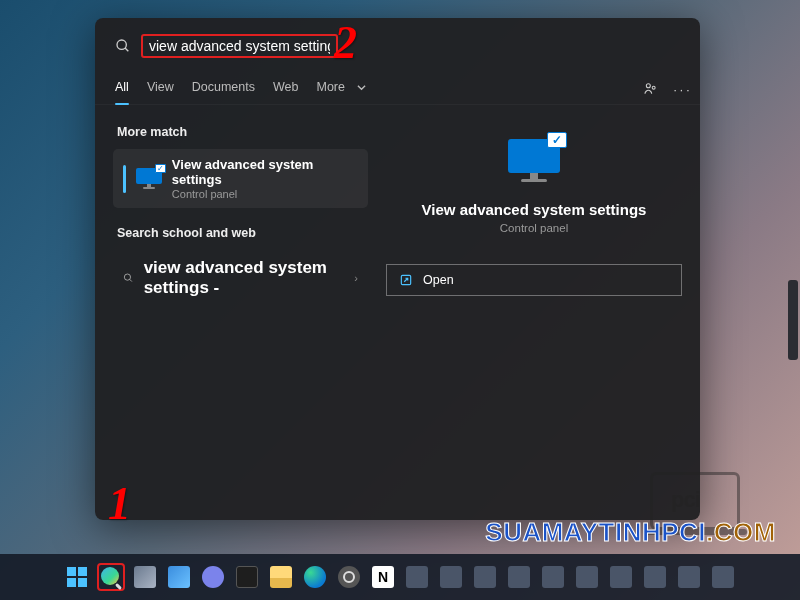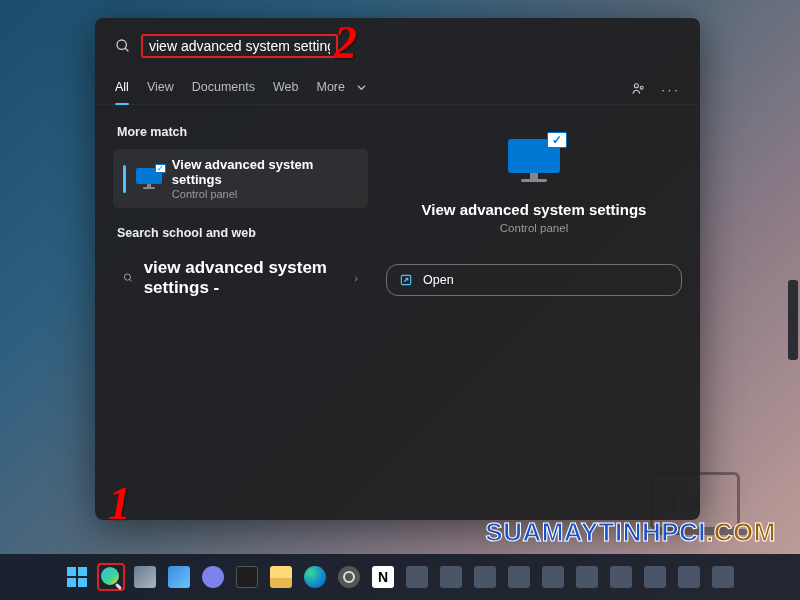--- a/index.html
+++ b/index.html
@@ -7,21 +7,21 @@
            background: linear-gradient(135deg, #1a4d6d 0%, #2d5f7f 25%, #5a6a7a 50%, #8a7a85 70%, #c4a09a 100%); }
     .search-window { position: absolute; left: 95px; top: 18px; width: 605px; height: 502px;
                      background: rgba(32,32,34,0.96); border-radius: 8px; padding: 0; color: #fff;
                      box-shadow: 0 8px 40px rgba(0,0,0,0.5); }
     .search-bar-row { display: flex; align-items: center; padding: 16px 20px 10px 20px; }
     .search-icon-svg { width: 16px; height: 16px; margin-right: 10px; color: #ccc; flex-shrink: 0; }
     .search-input { flex: 1; background: transparent; border: none; outline: none; color: #fff;
                     font-size: 14px; }
     .search-box-highlight { border: 2px solid #e02020; border-radius: 3px; padding: 2px 6px;
                             display: inline-flex; align-items: center; }
-    .tabs-row { display: flex; align-items: center; padding: 6px 20px 0 20px; gap: 18px;
+    .tabs-row { display: flex; align-items: center; padding: 6px 8px 0 20px; gap: 18px;
                 border-bottom: 1px solid rgba(255,255,255,0.04); font-size: 12.5px; color: #bbb; }
     .tab { padding: 6px 0 10px 0; cursor: pointer; position: relative; }
     .tab.active { color: #fff; }
     .tab.active::after { content: ""; position: absolute; left: 0; right: 0; bottom: -1px;
                          height: 2px; background: #4cc2ff; border-radius: 2px; }
     .tab-more { display: flex; align-items: center; gap: 12px; }
     .tabs-spacer { flex: 1; }
     .tabs-right { display: flex; align-items: center; gap: 14px; color: #ccc; }
     .body-cols { display: flex; padding: 14px 18px 18px 18px; gap: 18px; height: calc(100% - 100px); }
     .left-col { width: 255px; }
@@ -48,21 +48,21 @@
     .preview .big-ico .check { position: absolute; top: -7px; right: -7px; width: 20px; height: 16px;
                                background: #fff; border: 1px solid #0078d4; border-radius: 2px;
                                display: flex; align-items: center; justify-content: center;
                                font-size: 12px; color: #0078d4; font-weight: bold; }
     .preview .big-ico .stand { width: 8px; height: 6px; background: #888; margin: 0 auto; }
     .preview .big-ico .base { width: 26px; height: 3px; background: #888; margin: 0 auto; border-radius: 2px; }
     .preview-title { font-size: 15px; font-weight: 600; color: #fff; }
     .preview-sub { font-size: 11.5px; color: #9a9a9a; margin-top: 4px; }
     .action-list { margin-top: 18px; }
     .action-item { display: flex; align-items: center; gap: 10px; border: 1px solid rgba(255,255,255,0.35);
-                   border-radius: 12px; padding: 8px 12px; font-size: 12.5px; cursor: pointer; }
+                   border-radius: 0; padding: 8px 12px; font-size: 12.5px; cursor: pointer; }
     .action-item .ico { width: 14px; height: 14px; color: #4cc2ff; }
     .watermark { position: absolute; right: 60px; bottom: 70px; opacity: 0.45; text-align: right; }
     .wm-laptop { width: 90px; height: 58px; border: 3px solid #222; border-radius: 6px; position: relative;
                  margin: 0 0 0 auto; }
     .wm-laptop::after { content:""; position:absolute; left:-10px; right:-10px; bottom:-8px; height:6px;
                         background:#222; border-radius:3px; }
     .wm-txt { font-size: 22px; font-weight: 800; color: #222; position: absolute; top: 12px; left: 18px;
               letter-spacing: -1px; }
     .url-text { position: absolute; right: 24px; bottom: 52px; font-size: 26px; font-weight: 800;
                 color: #1a52c7; -webkit-text-stroke: 1px #fff; letter-spacing: 0.5px; }

